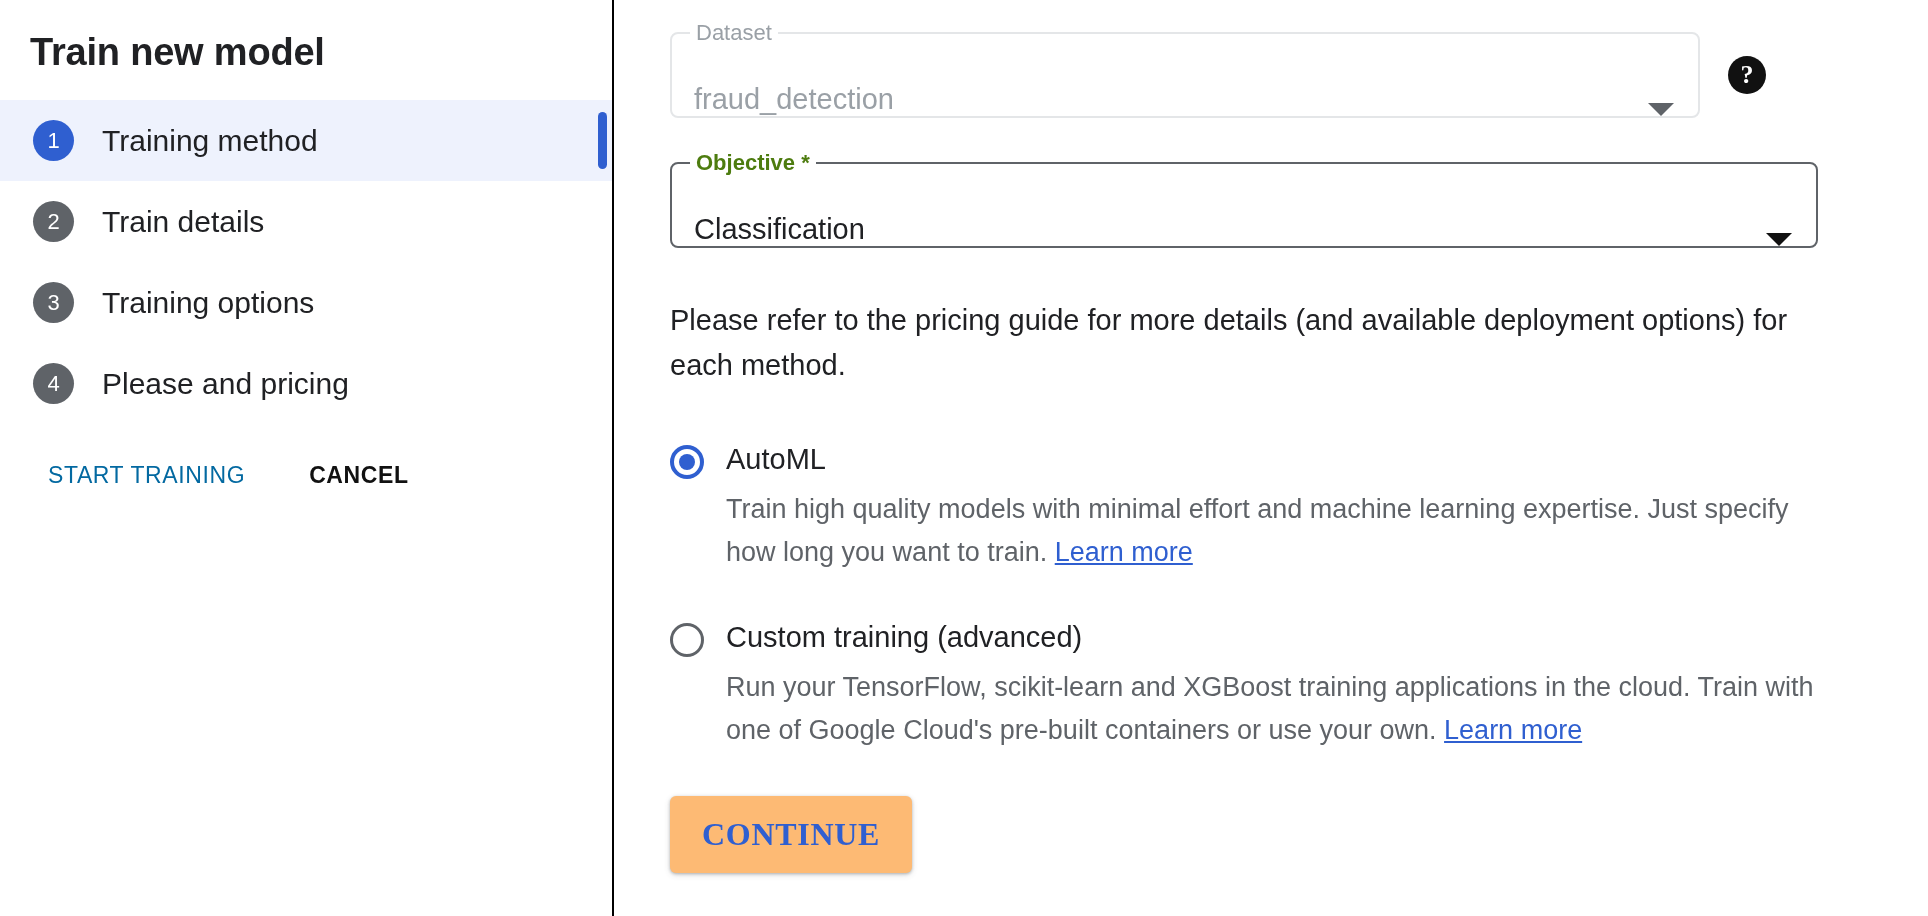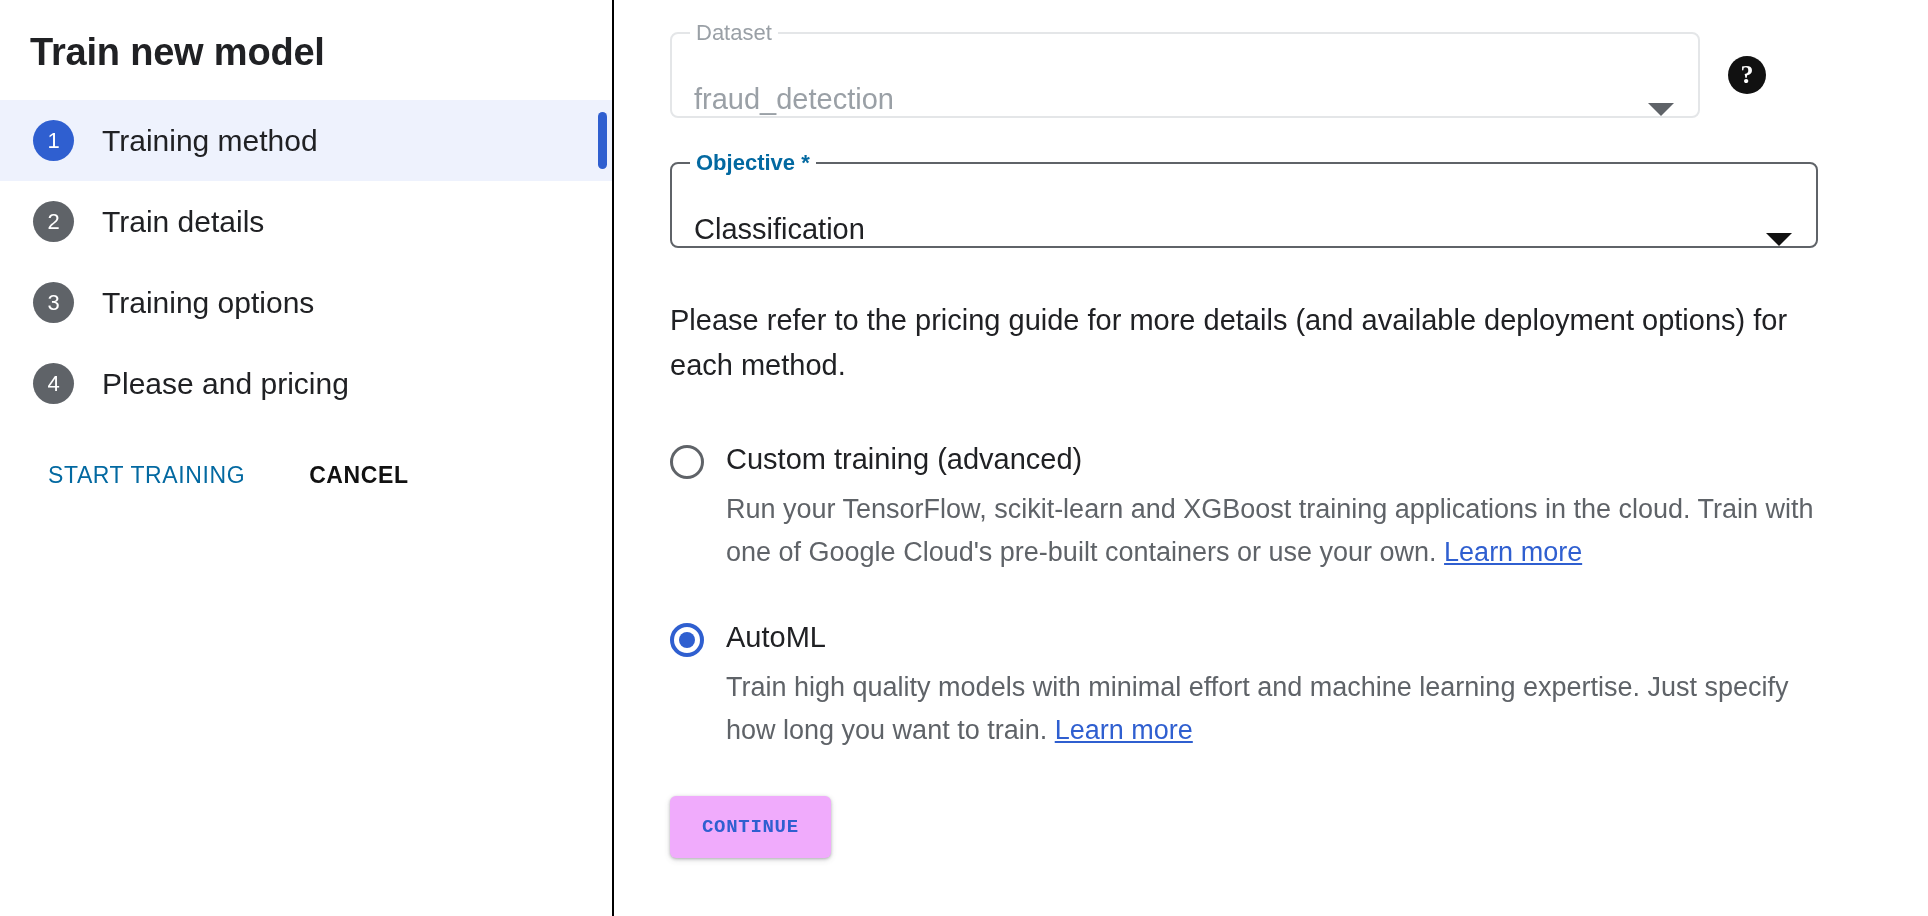--- a/index.html
+++ b/index.html
@@ -157,21 +157,21 @@
     position: absolute;
     top: -13px;
     left: 18px;
     background: #ffffff;
     padding: 0 6px;
     font-size: 22px;
     line-height: 24px;
     white-space: nowrap;
   }
   .outlined.disabled .legend { color: #9aa0a6; }
-  .outlined.active .legend { color: #0369a1; font-weight: bold; }
+  .outlined.active .legend { color: #4d7c0f; font-weight: bold; }
 
   .outlined .value {
     font-size: 29px;
     white-space: nowrap;
     flex: 1 1 auto;
   }
   .outlined.disabled .value { color: #9aa0a6; }
   .outlined.active .value { color: #202124; }
 
   .caret {
@@ -264,27 +264,27 @@
   }
   .learn-more {
     color: #2f5fd0;
     text-decoration: underline;
     cursor: pointer;
   }
 
   .continue-wrap { padding-left: 56px; margin-top: 4px; }
   .continue-btn {
     display: inline-block;
-    background: #f0abfc;
+    background: #fdba74;
     border: none;
     border-radius: 6px;
     box-shadow: 0 1px 3px rgba(60,64,67,0.32), 0 2px 6px rgba(60,64,67,0.16);
     color: #2f5fd0;
-    font-family: Liberation Mono, monospace;
-    font-size: 19px;
+    font-family: Liberation Serif, serif;
+    font-size: 32px;
     font-weight: bold;
     letter-spacing: 0.7px;
     padding: 20px 32px;
     cursor: pointer;
   }
 </style>
 </head>
 <body>
 
 <div class="page">
@@ -344,35 +344,35 @@
         <span class="caret dark"></span>
       </div>
 
     </div>
 
     <p class="pricing-note">Please refer to the pricing guide for more details (and available deployment options) for each method.</p>
 
     <div class="options">
 
       <div class="option">
+        <span class="radio checked"></span>
+        <div class="option-body">
+          <div class="option-title">AutoML</div>
+          <div class="option-desc"><span>Train high quality models with minimal effort and machine learning expertise. Just specify how long you want to train.</span> <span class="learn-more">Learn more</span></div>
+        </div>
+      </div>
+
+      <div class="option">
         <span class="radio"></span>
         <div class="option-body">
           <div class="option-title">Custom training (advanced)</div>
           <div class="option-desc"><span>Run your TensorFlow, scikit-learn and XGBoost training applications in the cloud. Train with one of Google Cloud's pre-built containers or use your own.</span> <span class="learn-more">Learn more</span></div>
         </div>
       </div>
 
-      <div class="option">
-        <span class="radio checked"></span>
-        <div class="option-body">
-          <div class="option-title">AutoML</div>
-          <div class="option-desc"><span>Train high quality models with minimal effort and machine learning expertise. Just specify how long you want to train.</span> <span class="learn-more">Learn more</span></div>
-        </div>
-      </div>
-
     </div>
 
     <div class="continue-wrap">
       <button class="continue-btn">CONTINUE</button>
     </div>
 
   </section>
 
 </div>
 

